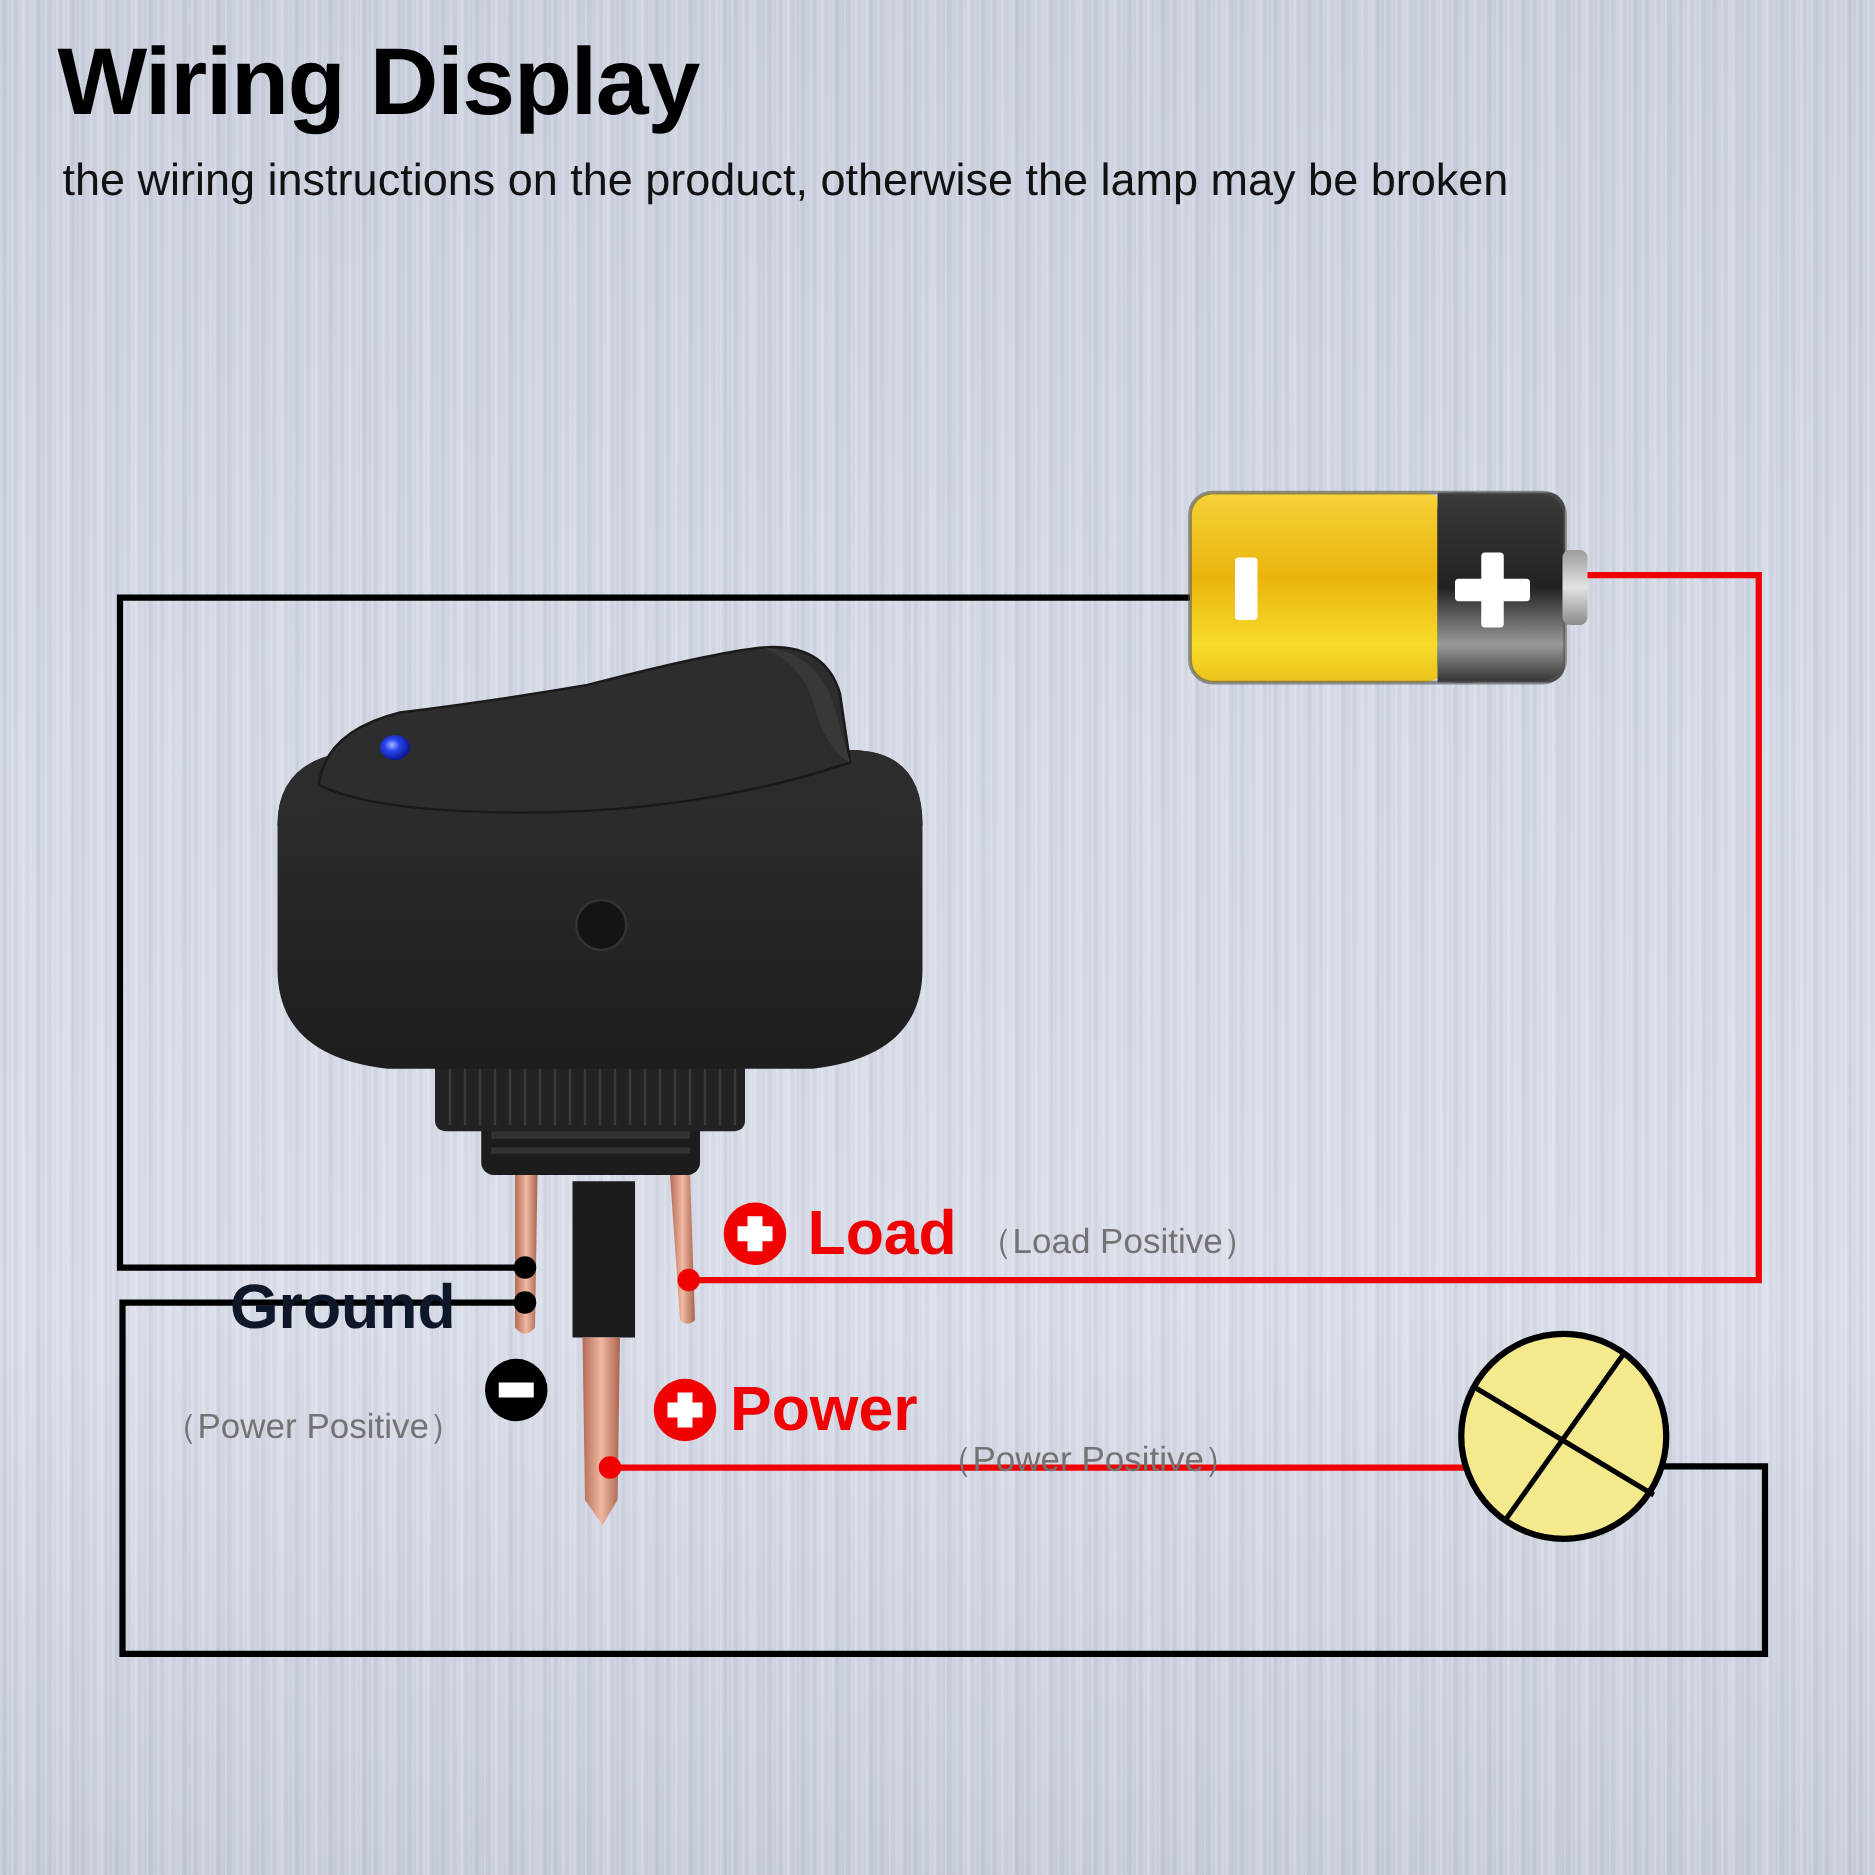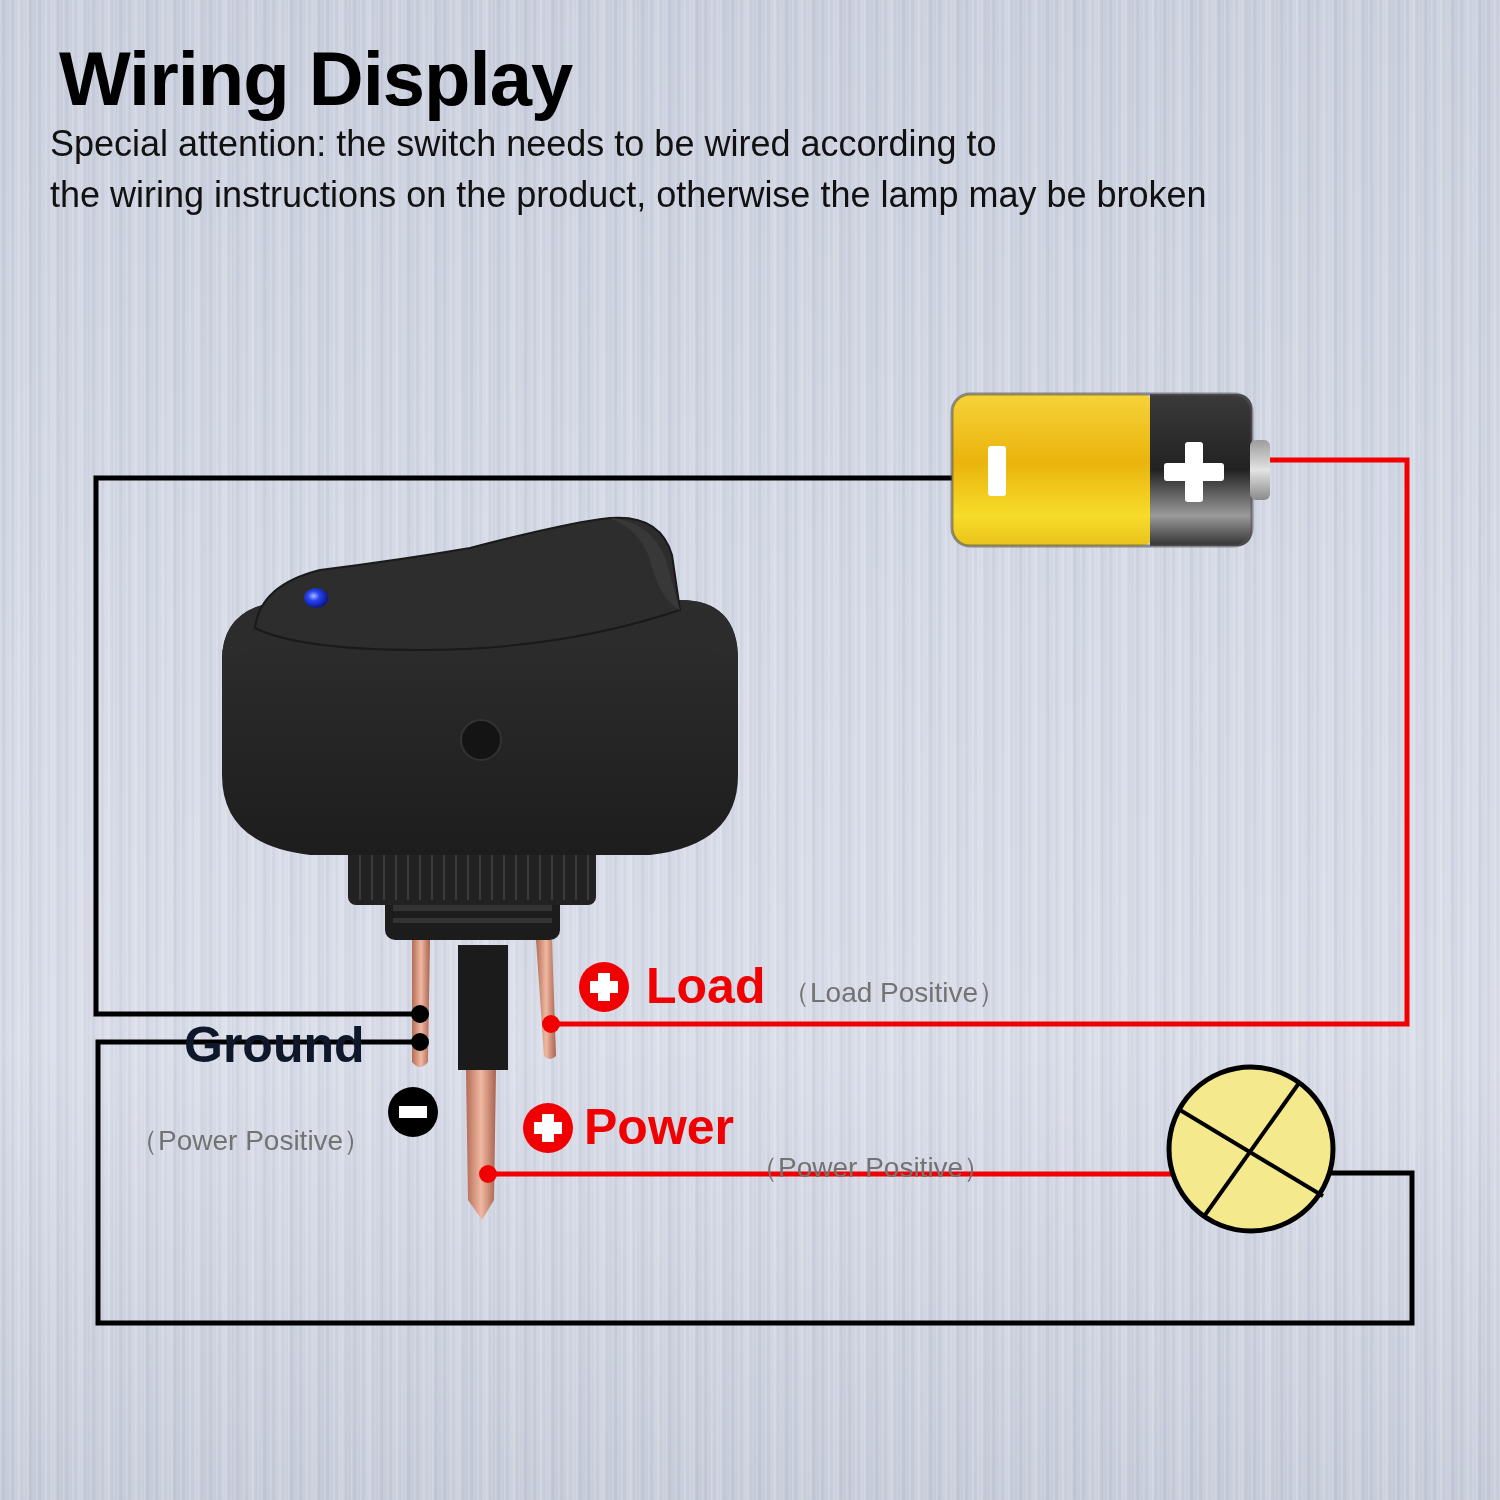--- a/index.html
+++ b/index.html
@@ -6,21 +6,21 @@
   body {
     width:1500px; height:1500px; position:relative; overflow:hidden;
     font-family:"Liberation Sans", sans-serif;
     background:
       repeating-linear-gradient(90deg, rgba(255,255,255,0.18) 0px, rgba(255,255,255,0.18) 1px, rgba(0,0,0,0) 2px, rgba(0,0,0,0.03) 4px, rgba(255,255,255,0.08) 6px, rgba(0,0,0,0) 9px),
       repeating-linear-gradient(90deg, rgba(160,168,190,0.10) 0px, rgba(0,0,0,0) 13px, rgba(255,255,255,0.12) 21px, rgba(0,0,0,0) 29px),
       linear-gradient(180deg, #c9cedd 0%, #d3d8e5 40%, #d8dce8 70%, #c6cbda 100%);
   }
   .title {
     position:absolute; left:42px; top:18px;
-    font-size:76px; font-weight:bold; color:#000; letter-spacing:-1px; margin:17px;
+    font-size:76px; font-weight:bold; color:#000; letter-spacing:-1px; margin:4px;
   }
   .subtitle {
     position:absolute; left:50px; top:118px;
     font-size:36px; line-height:51px; color:#111; margin:0;
   }
   .subtitle span { display:block; }
   svg.diagram { position:absolute; left:0; top:0; }
   .label-main { position:absolute; font-weight:bold;text-align:right; }
   .label-sub { position:absolute; font-size:28px; color:#737373; }
   .load-main { left:646px; top:957px; font-size:50px; color:#f00000; }
@@ -28,21 +28,20 @@
   .power-main { left:584px; top:1098px; font-size:50px; color:#f00000; }
   .power-sub { left:750px; top:1125px;margin-top:24px; }
   .ground-main { left:184px; top:1016px; font-size:50px; color:#0f172a; }
   .ground-sub { left:130px; top:1122px; }
 </style>
 </head>
 <body>
 
 <h1 class="title">Wiring Display</h1>
 <p class="subtitle">
-  <span>Special attention: the switch needs to be wired according to</span>
   <span>the wiring instructions on the product, otherwise the lamp may be broken</span>
 </p>
 
 <svg class="diagram" width="1500" height="1500" viewBox="0 0 1500 1500">
   <defs>
     <linearGradient id="batYellow" x1="0" y1="0" x2="0" y2="1">
       <stop offset="0" stop-color="#f6d23a"></stop>
       <stop offset="0.45" stop-color="#eab40c"></stop>
       <stop offset="0.8" stop-color="#f7dc2a"></stop>
       <stop offset="1" stop-color="#e9c21a"></stop>

